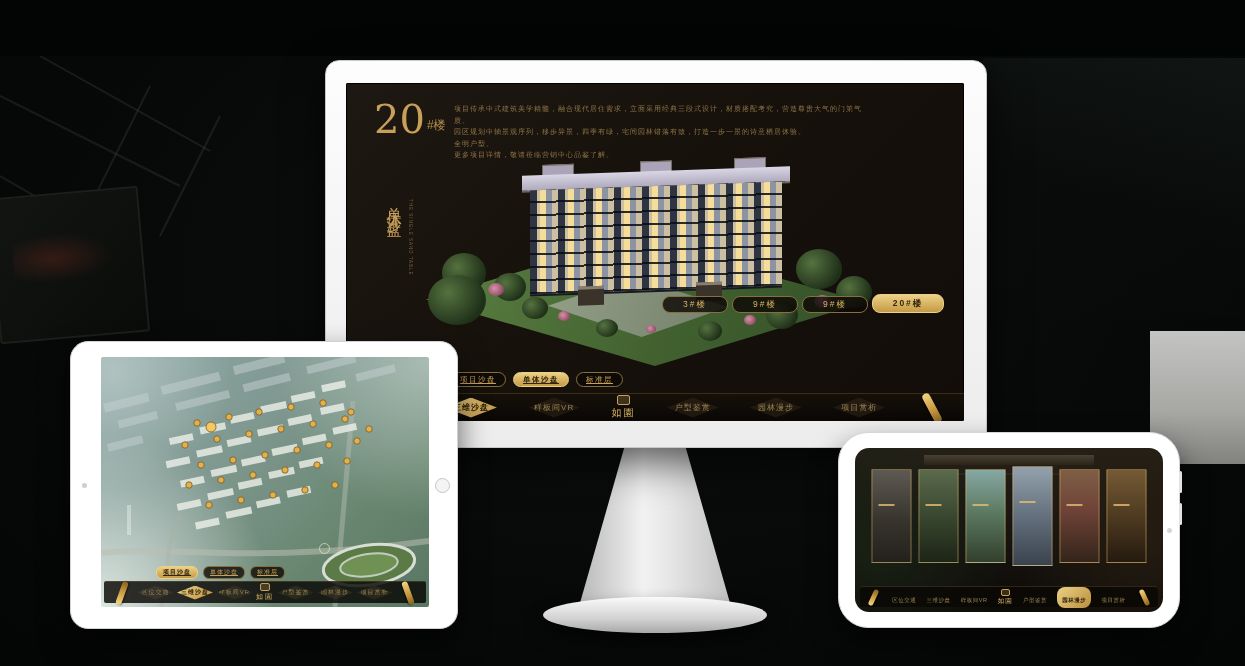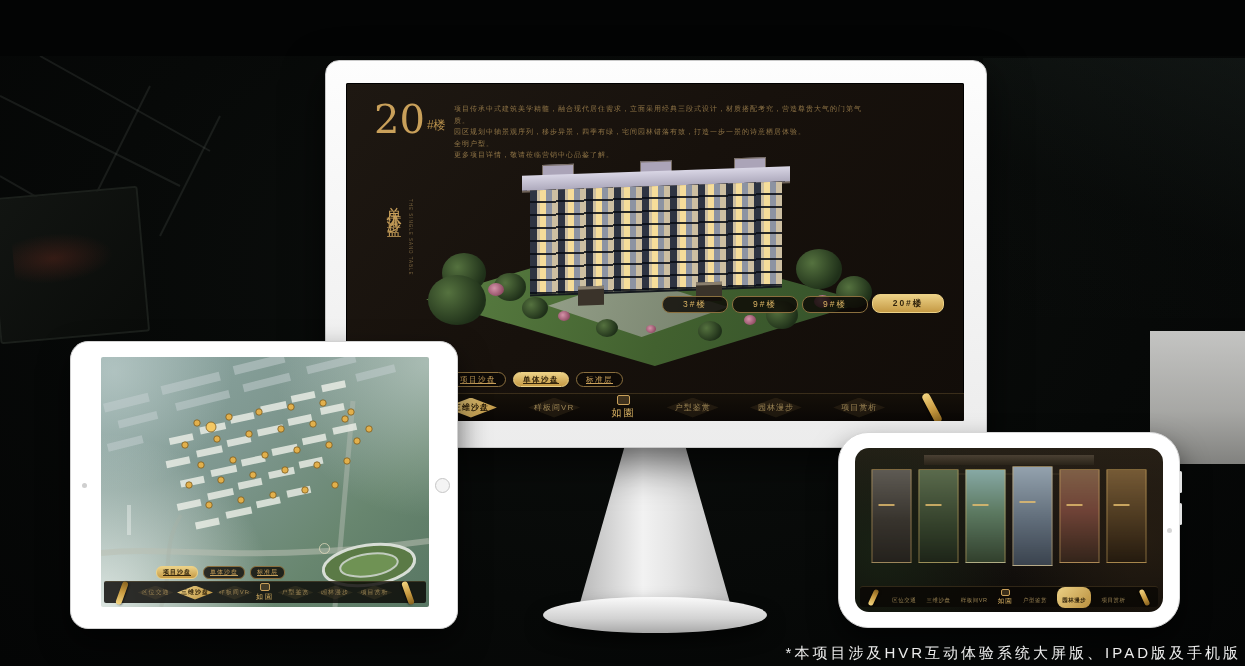--- a/index.html
+++ b/index.html
@@ -446,14 +446,13 @@
           <div class="brand-text">如園</div>
         </div>
         <div class="p-navitem"><span class="navlabel">户型鉴赏</span></div>
         <div class="p-navitem active"><span class="navlabel">园林漫步</span></div>
         <div class="p-navitem"><span class="navlabel">项目赏析</span></div>
         <div class="scroll p-scroll right"></div>
       </div>
     </div>
   </div>
 
-  <div class="footnote">*本项目涉及HVR互动体验系统大屏版、IPAD版及手机版</div>
 </div>
 
 </body></html>

